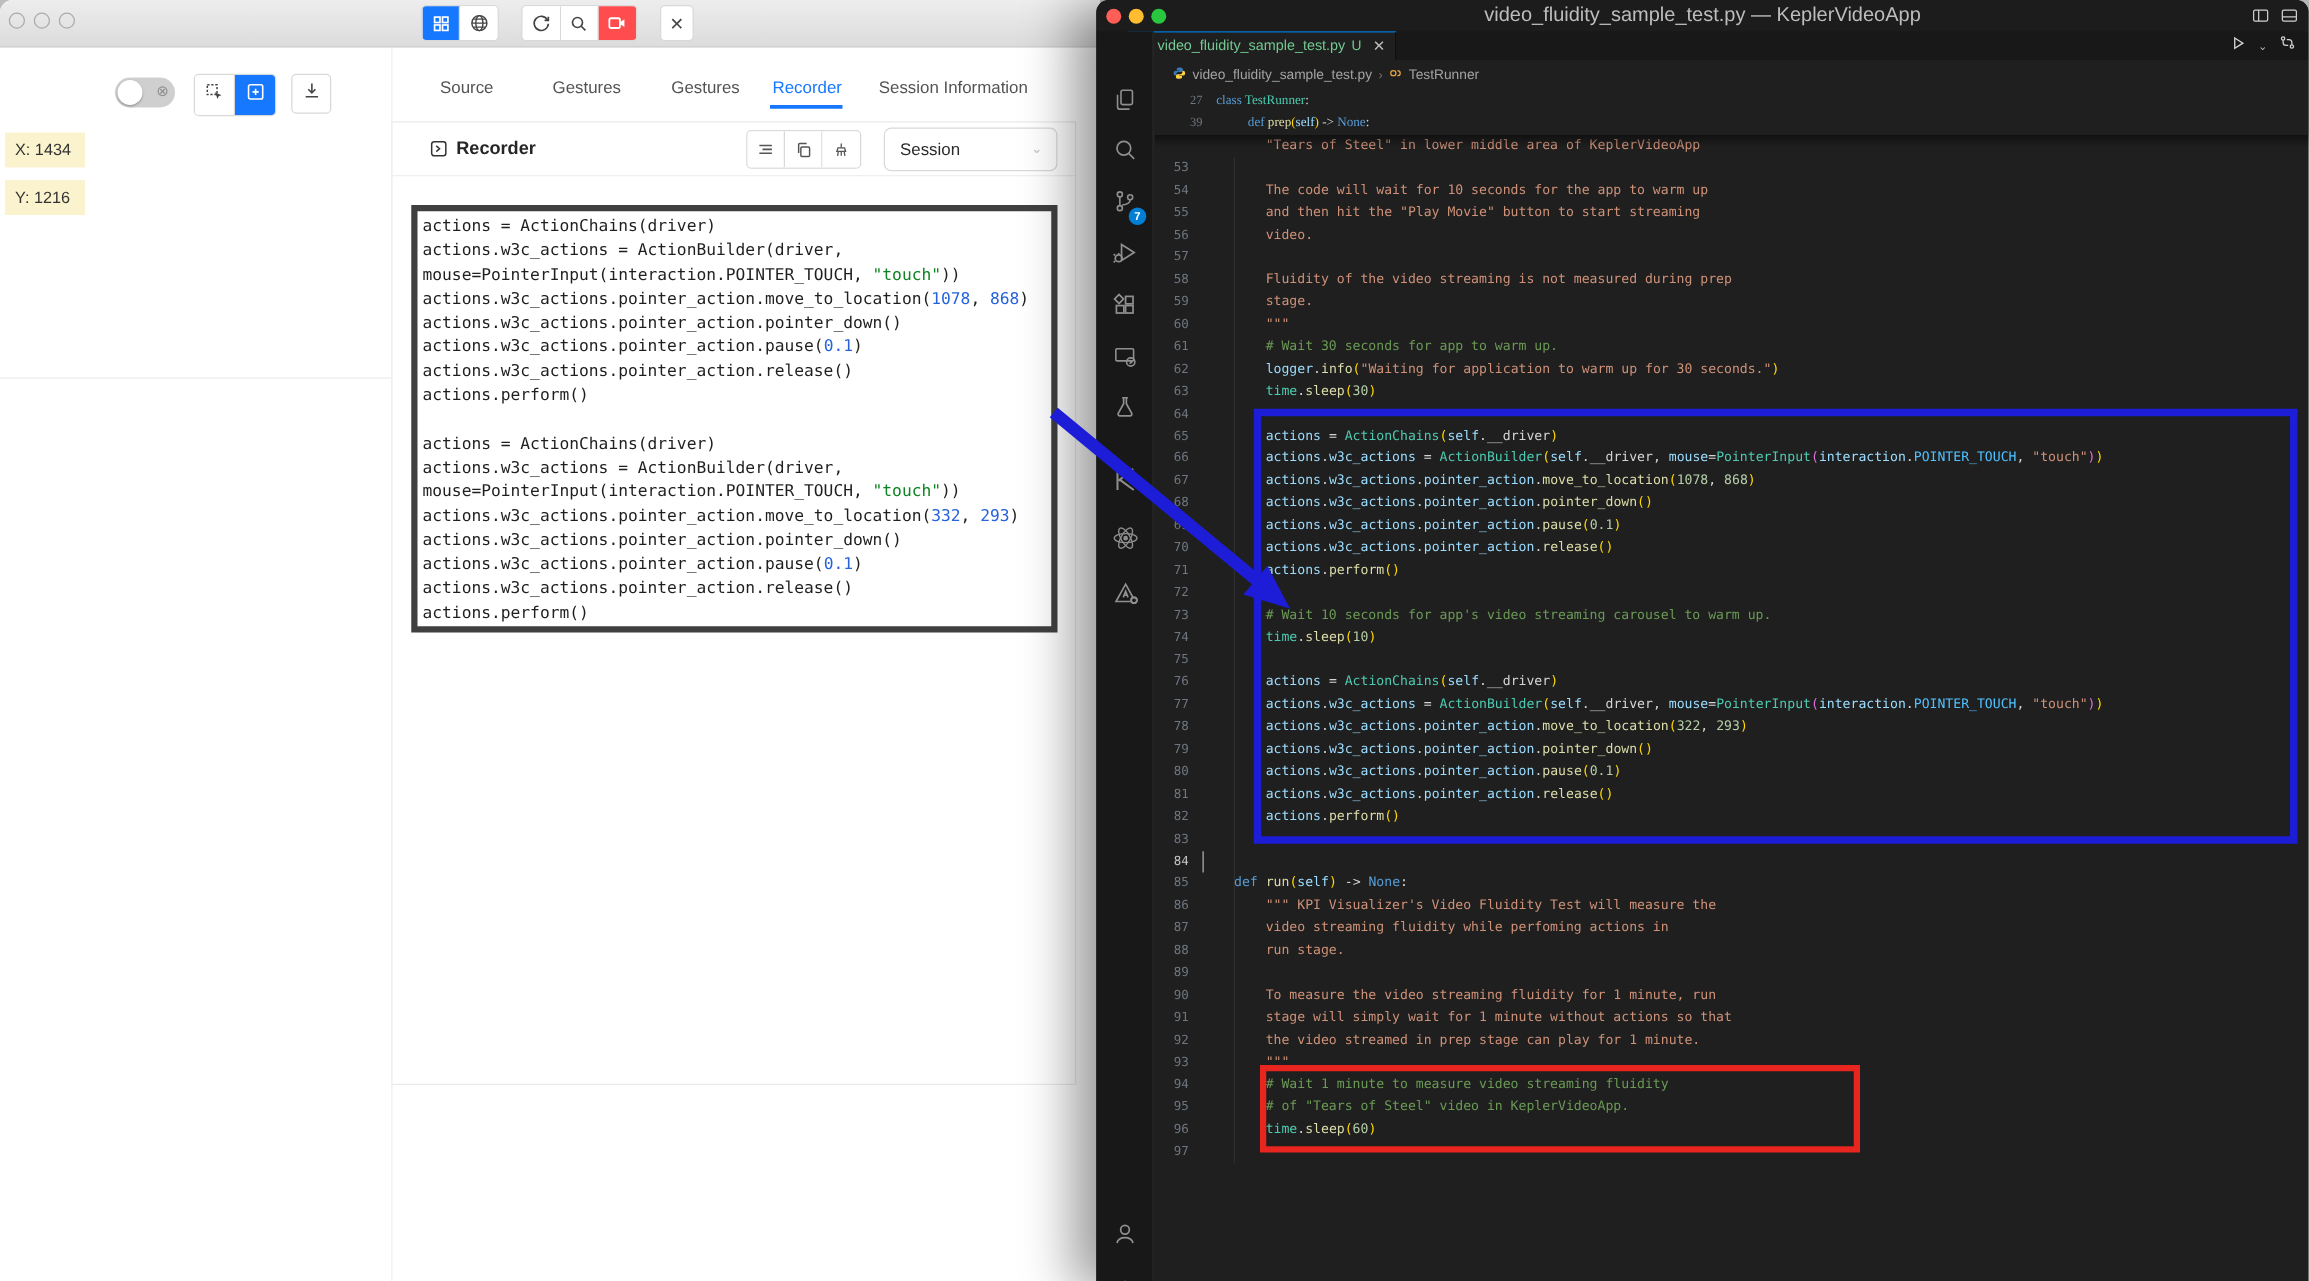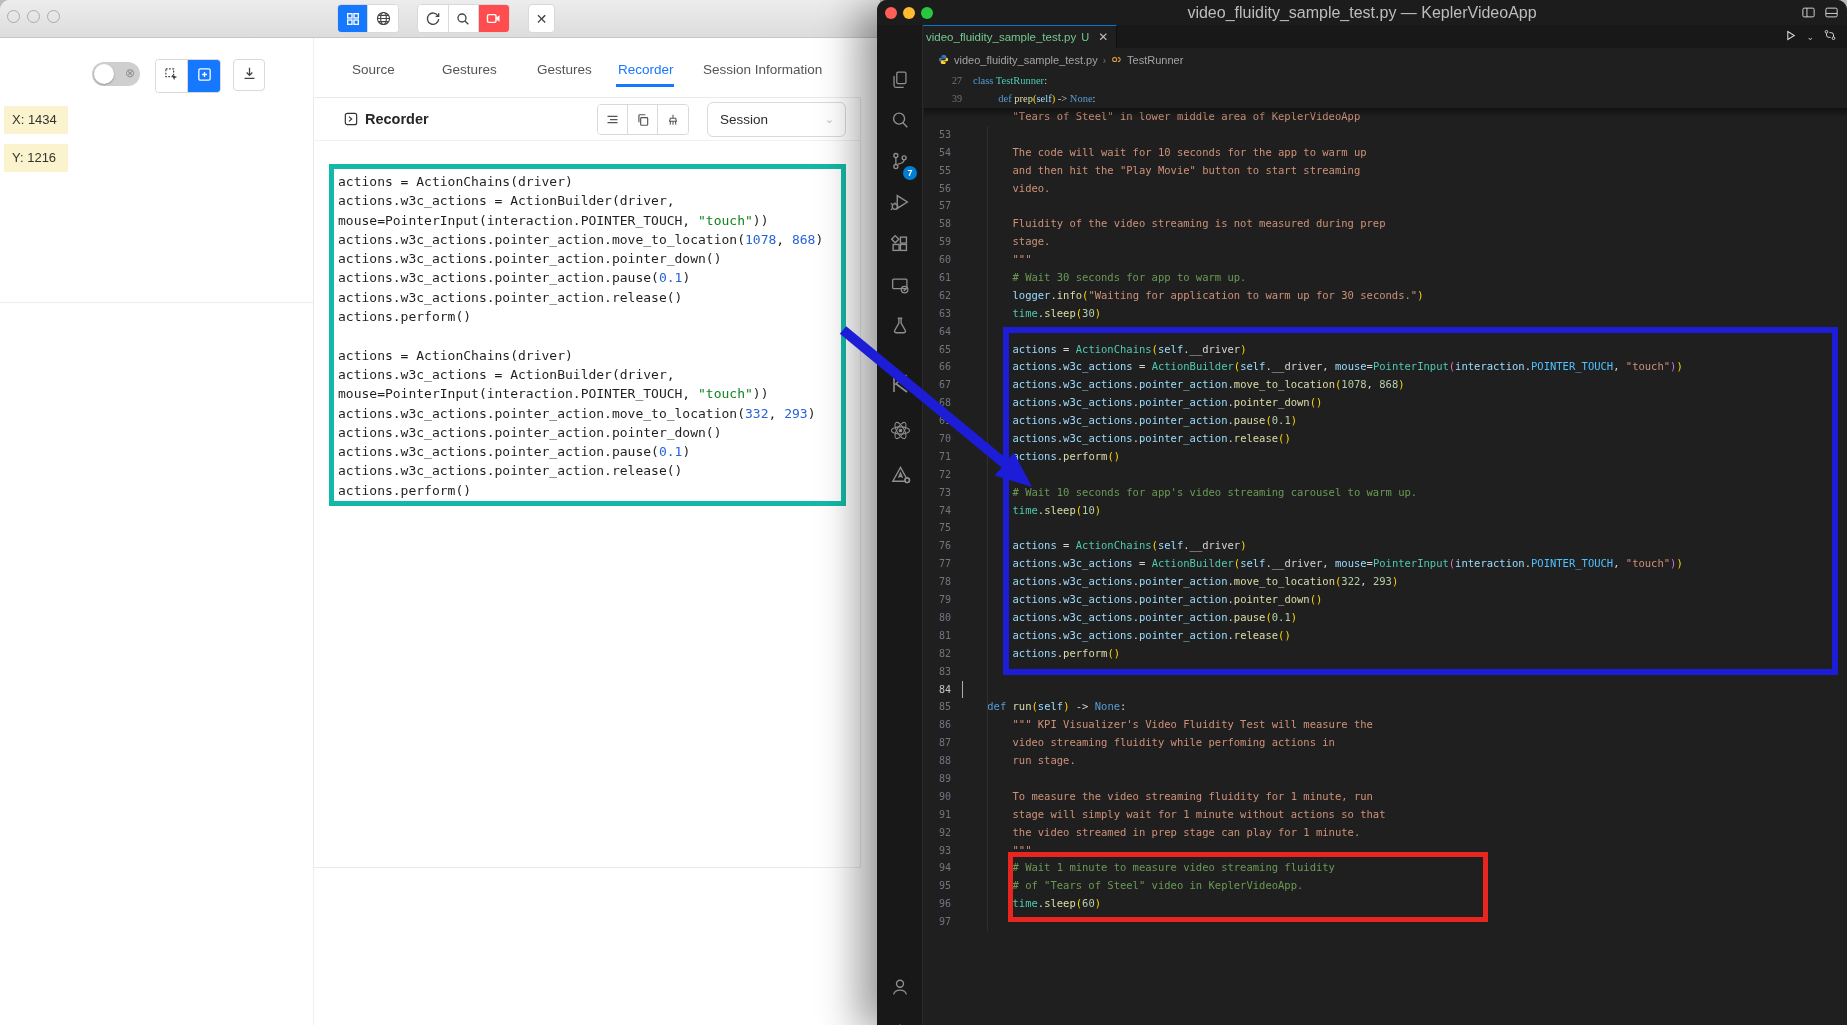--- a/index.html
+++ b/index.html
@@ -41,21 +41,21 @@
         border:1px solid #eaeaea;}
   .card-hd{position:relative;height:43px;border-bottom:1px solid #f0f0f0;}
   .card-title{position:absolute;left:51px;top:0;line-height:43px;font-size:14.5px;font-weight:700;color:#262626;}
   .card-ticon{position:absolute;left:29px;top:13px;}
   .hd-icons{position:absolute;left:283px;top:6px;height:31px;display:flex;border:1px solid #d9d9d9;border-radius:4px;overflow:hidden;}
   .hd-icons .cell{width:30px;height:29px;display:flex;align-items:center;justify-content:center;border-right:1px solid #d9d9d9;background:#fff;}
   .hd-icons .cell:last-child{border-right:none;}
   .lang-select{position:absolute;left:393px;top:4px;width:139px;height:35px;border:1px solid #d9d9d9;
                border-radius:6px;background:#fff;font-size:13.5px;color:#2b2b2b;line-height:33px;padding-left:12px;cursor:pointer;}
   .lang-select .chev{position:absolute;right:11px;top:0;color:#bfbfbf;font-size:11px;}
-  .lcodebox{position:absolute;left:15px;top:66px;width:517px;height:342px;border:5px solid #14b8a6;
+  .lcodebox{position:absolute;left:15px;top:66px;width:517px;height:342px;border:5px solid #404040;
             background:#fff;padding:3px 0 0 4px;overflow:hidden;}
   #left-code{font-family:"DejaVu Sans Mono",monospace;font-size:13px;color:#1f1f1f;white-space:pre;}
   #left-code .lrow{height:19.3px;line-height:19.3px;}
   #left-code .tk-num{color:#2662d9;}
   #left-code .tk-str{color:#0e8420;}
   
   #vscode{position:absolute;left:877px;top:0;width:970px;height:1025px;background:#1f1f1f;
           border-radius:10px 10px 0 0;box-shadow:-18px 6px 42px rgba(0,0,0,.4);overflow:hidden;
           font-family:"Liberation Sans",sans-serif;}
   .vtitle{position:absolute;left:0;top:0;width:100%;height:25px;background:#1c1c1c;}

